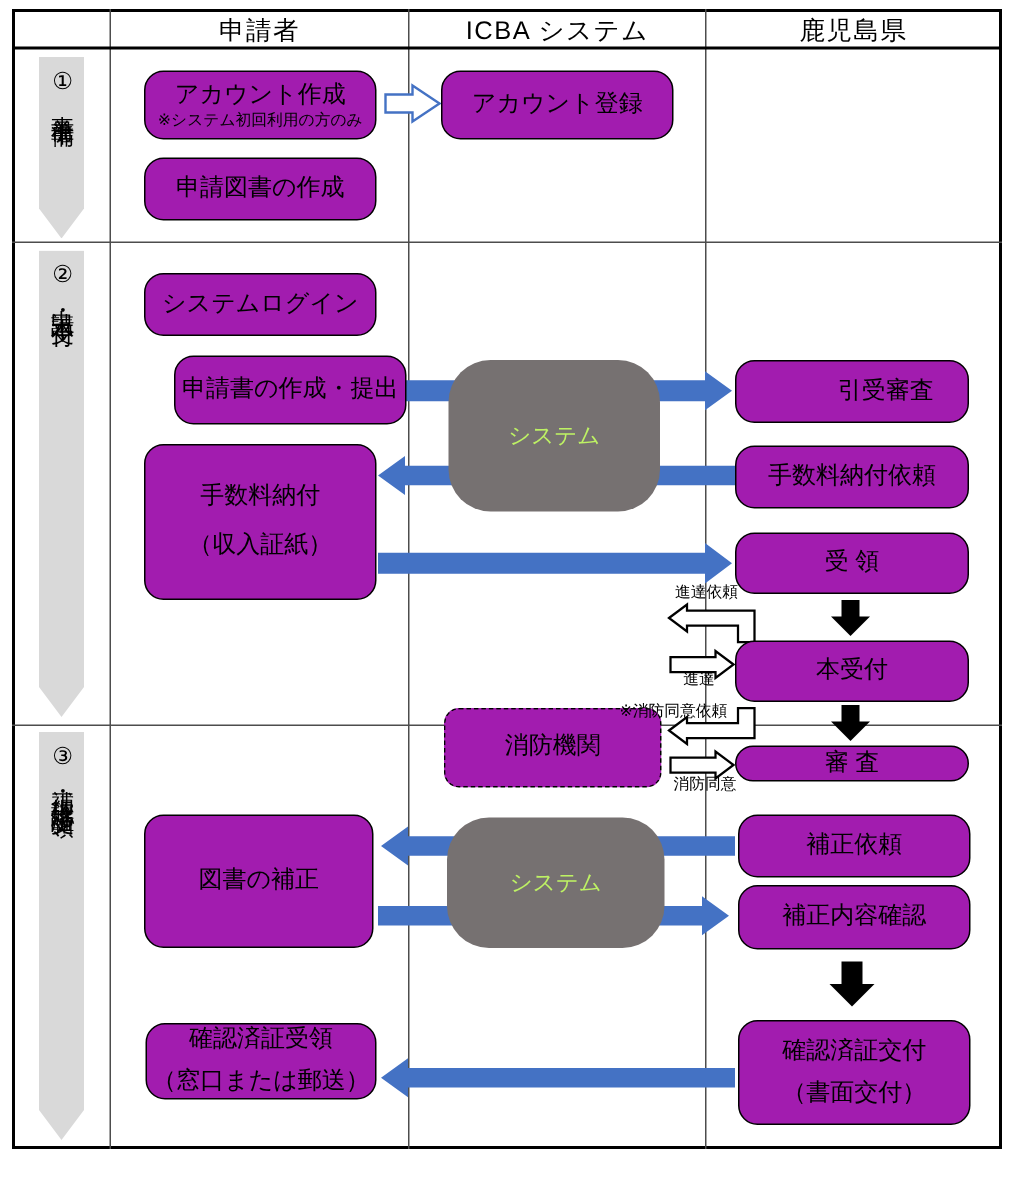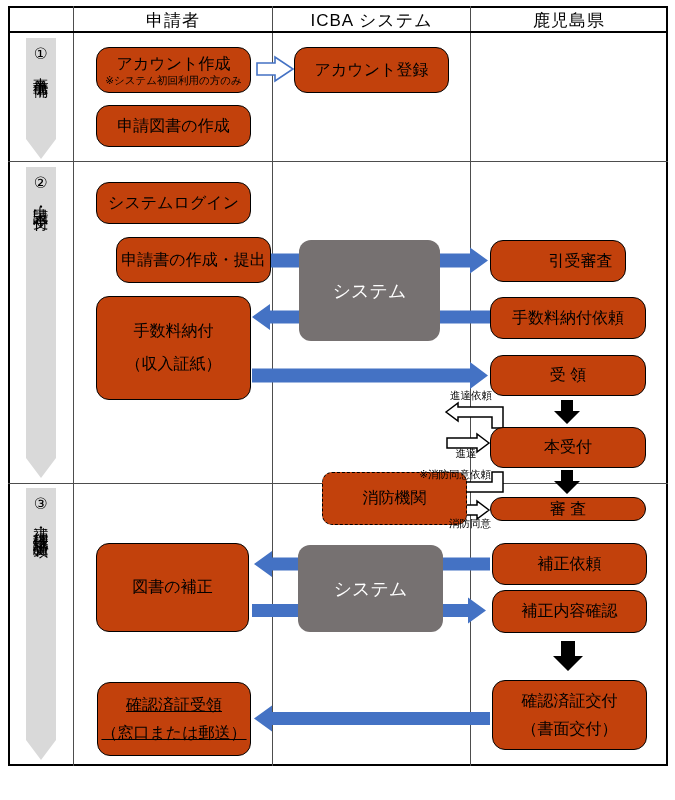--- a/index.html
+++ b/index.html
@@ -9,26 +9,26 @@
   .frame{left:8px;top:6px;width:660px;height:760px;border:2px solid #000;}
   .vline{top:6px;height:760px;width:1px;background:#4d4d4d;}
   .hline{left:8px;width:660px;height:1px;background:#4d4d4d;}
   .hdr-underline{left:8px;top:31px;width:660px;height:2px;background:#000;}
   .hdr{top:8px;height:24px;display:flex;align-items:center;justify-content:center;
        font-size:17px;letter-spacing:1px;}
   .phase{left:26px;width:30px;display:flex;justify-content:center;
          clip-path:polygon(0 0,100% 0,100% calc(100% - 20px),50% 100%,0 calc(100% - 20px));}
   .phase-label{writing-mode:vertical-rl;text-orientation:upright;font-size:15.5px;
                letter-spacing:2px;padding-top:7px;line-height:1;}
-  .node{background:#c2410c;border:1.5px solid #000;border-radius:13px;display:flex;
+  .node{background:#a21caf;border:1.5px solid #000;border-radius:13px;display:flex;
         flex-direction:column;align-items:center;justify-content:center;
         font-size:16px;line-height:1.3;text-align:center;}
   .node .sub{font-size:10.5px;line-height:1.15;}
   .dashed{border:1.5px dashed #000;border-radius:10px;}
-  .sysbox{border:none;border-radius:12px;color:#ffffff;font-size:18px;display:flex;
+  .sysbox{border:none;border-radius:28px;color:#bef264;font-size:15px;display:flex;
           align-items:center;justify-content:center;}
   .gap12{gap:12px;} .gap8{gap:7px;}
   .tag{font-size:10.5px;line-height:1.1;white-space:nowrap;}
   .footer{left:8px;top:771px;font-size:17px;letter-spacing:0.5px;}
   svg{position:absolute;left:0;top:0;}
 </style>
 </head>
 <body>
 
 <div class="canvas">
@@ -89,39 +89,39 @@
   <div class="abs node" style="left:96px;top:237px;width:155px;height:46px;margin-left:20px;">
     <span>申請書の作成・提出</span>
   </div>
   <div class="abs node gap12" style="left:96px;top:296px;width:155px;height:104px;">
     <span>手数料納付</span>
     <span>（収入証紙）</span>
   </div>
   <div class="abs node" style="left:96px;top:543px;width:153px;height:89px;">
     <span>図書の補正</span>
   </div>
-  <div class="abs node gap8" style="left:97px;top:682px;width:154px;height:74px;text-decoration:underline;">
+  <div class="abs node gap8" style="left:97px;top:682px;width:154px;height:51px;">
     <span>確認済証受領</span>
     <span>（窓口または郵送）</span>
   </div>
 
   <div class="abs node" style="left:294px;top:47px;width:155px;height:46px;">
     <span>アカウント登録</span>
   </div>
   <div class="abs sysbox" style="left: 299px; top: 240px; width: 141px; height: 101px; background: rgb(118, 113, 113);">
     <span>システム</span>
   </div>
   <div class="abs sysbox" style="left: 298px; top: 545px; width: 145px; height: 87px; background: rgb(118, 113, 113);">
     <span>システム</span>
   </div>
-  <div class="abs node dashed" style="left:296px;top:472px;width:145px;height:53px;margin-left:26px;">
+  <div class="abs node dashed" style="left:296px;top:472px;width:145px;height:53px;">
     <span>消防機関</span>
   </div>
 
-  <div class="abs node" style="left:490px;top:240px;width:136px;height:42px;padding-left:45px;">
+  <div class="abs node" style="left:490px;top:240px;width:156px;height:42px;padding-left:45px;">
     <span>引受審査</span>
   </div>
   <div class="abs node" style="left:490px;top:297px;width:156px;height:42px;">
     <span>手数料納付依頼</span>
   </div>
   <div class="abs node" style="left:490px;top:355px;width:156px;height:41px;">
     <span>受 領</span>
   </div>
   <div class="abs node" style="left:490px;top:427px;width:156px;height:41px;">
     <span>本受付</span>
@@ -135,16 +135,16 @@
   <div class="abs node" style="left:492px;top:590px;width:155px;height:43px;">
     <span>補正内容確認</span>
   </div>
   <div class="abs node gap8" style="left:492px;top:680px;width:155px;height:70px;">
     <span>確認済証交付</span>
     <span>（書面交付）</span>
   </div>
 
   <div class="abs tag" style="left:440px;top:390px;width:52px;text-align:right;">進達依頼</div>
   <div class="abs tag" style="left:450px;top:448px;width:32px;text-align:center;">進達</div>
-  <div class="abs tag" style="left:413px;top:469px;width:78px;text-align:right;">※消防同意依頼</div>
+  <div class="abs tag" style="left:413px;top:469px;width:78px;">※消防同意依頼</div>
   <div class="abs tag" style="left:443px;top:518px;width:48px;text-align:right;">消防同意</div>
 
 </div>
 
 </body></html>

